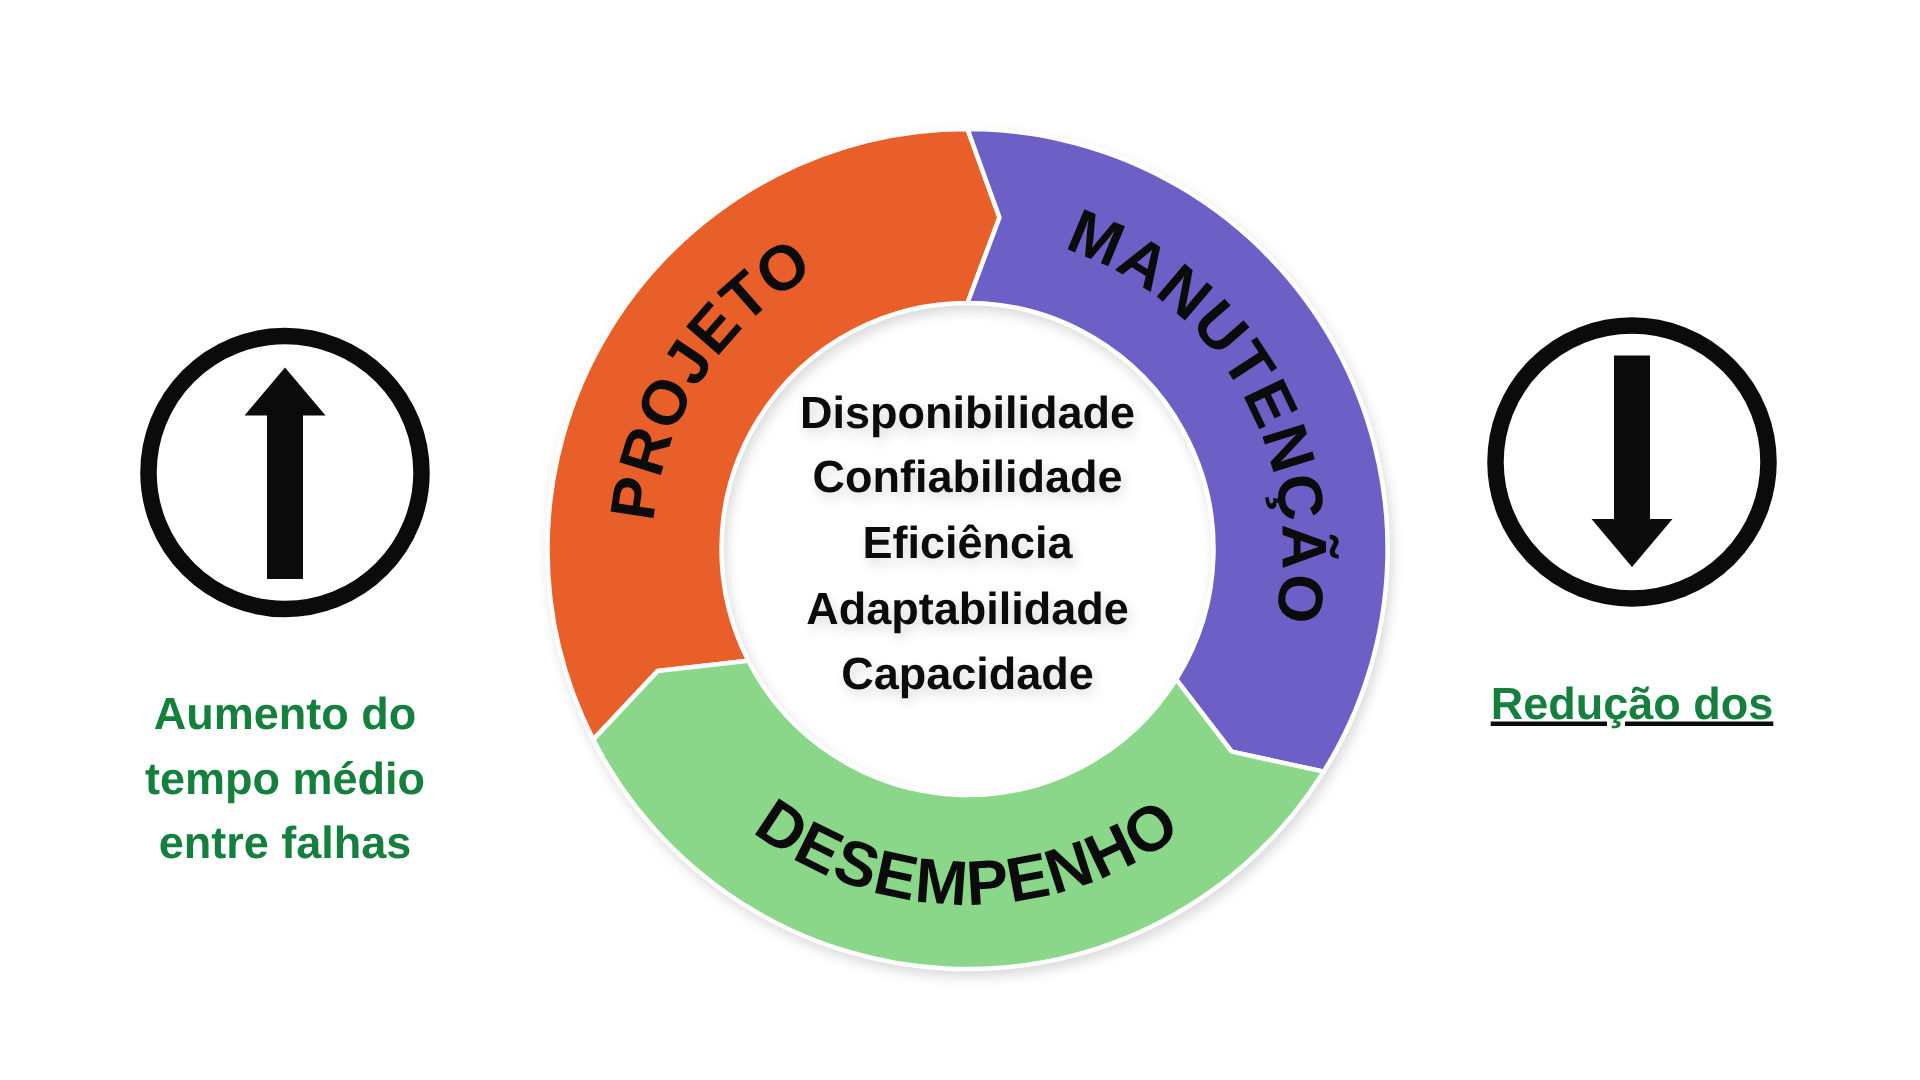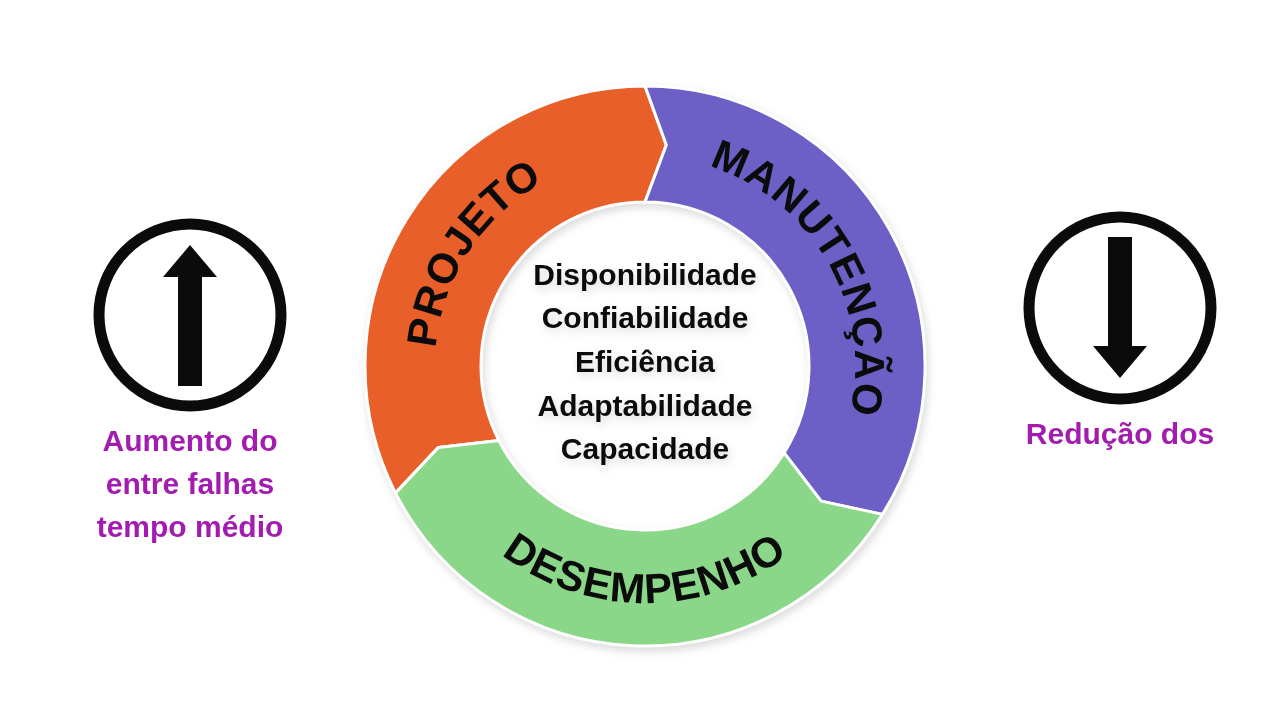--- a/index.html
+++ b/index.html
@@ -2,23 +2,23 @@
 <html><head>
 <meta charset="utf-8">
 <style>
   html,body{margin:0;padding:0;background:#ffffff;}
   .stage{
     position:relative;width:1280px;height:720px;background:#ffffff;overflow:hidden;
     font-family:"Liberation Sans","DejaVu Sans",sans-serif;color:#0b0b0b;
   }
   .callout{position:absolute;width:264px;text-align:center;}
   .callout.left{left:58px;top:215px;}
-  .callout.right{left:988px;top:208px;}
+  .callout.right{left:956px;top:208px;text-decoration:underline;}
   .badge{display:block;margin:0 auto;width:200px;height:200px;}
-  .caption{margin-top:4px;font-size:30px;font-weight:700;line-height:43px;color:#a21caf;}
+  .caption{margin-top:40px;font-size:30px;font-weight:700;line-height:43px;color:#15803d;}
   .donut{position:absolute;left:345px;top:66px;width:600px;height:600px;
          filter:drop-shadow(2px 4px 4px rgba(0,0,0,0.14));}
   .seg{stroke:#ffffff;stroke-width:3;stroke-linejoin:round;}
   .arc-label{font-family:"Liberation Sans","DejaVu Sans",sans-serif;
              font-size:42px;font-weight:700;fill:#0b0b0b;letter-spacing:1px;}
   .center-line{font-family:"Liberation Sans","DejaVu Sans",sans-serif;
                font-size:30px;font-weight:700;fill:#0b0b0b;text-anchor:middle;}
   .icon-stroke{fill:none;stroke:#0b0b0b;stroke-width:11;}
   .icon-fill{fill:#0b0b0b;stroke:none;}
 </style>
@@ -27,22 +27,22 @@
 
 <div class="stage">
 
   <div class="callout left">
     <svg class="badge" viewBox="0 0 200 200" aria-hidden="true">
       <circle class="icon-stroke" cx="100" cy="100" r="91"></circle>
       <polygon class="icon-fill" points="100,30 127,62 112,62 112,171 88,171 88,62 73,62"></polygon>
     </svg>
     <div class="caption">
       <div>Aumento do</div>
+      <div>tempo médio</div>
       <div>entre falhas</div>
-      <div>tempo médio</div>
     </div>
   </div>
 
   <svg class="donut" viewBox="0 0 600 600" aria-hidden="true">
     <defs>
       <path id="cwTextPath" d="M 300 90 A 210 210 0 1 1 300 510 A 210 210 0 1 1 300 90" fill="none"></path>
       <path id="ccwTextPath" d="M 300 63 A 237 237 0 1 0 300 537 A 237 237 0 1 0 300 63" fill="none"></path>
     </defs>
 
     <path class="seg" d="M 50.5 427.1 A 280 280 0 0 1 300 20 L 321.3 79 L 300 136 A 164 164 0 0 0 153.9 374.5 L 93.4 381.4 Z" fill="#E85F2A"></path>

